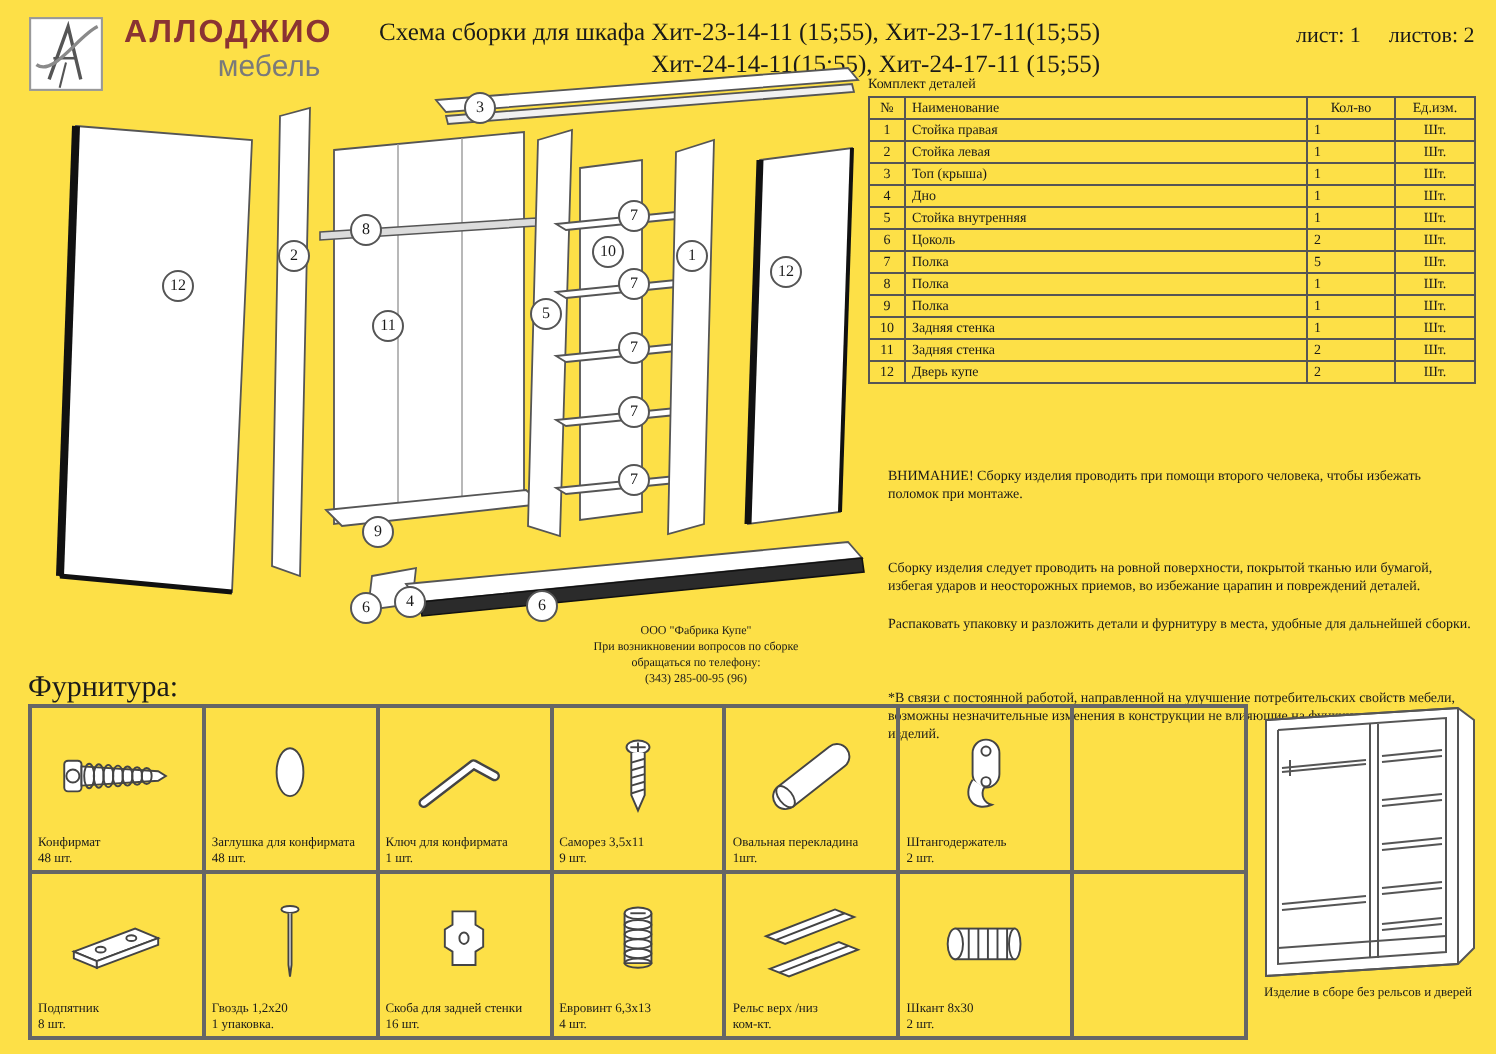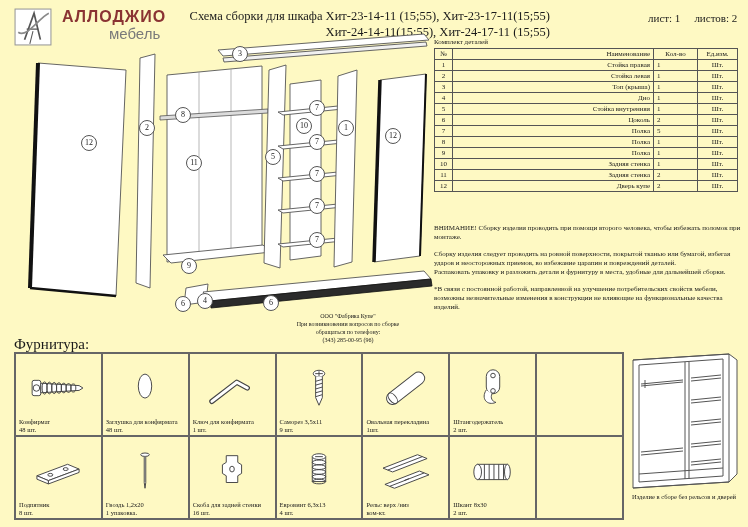--- a/index.html
+++ b/index.html
@@ -1,43 +1,43 @@
 <!DOCTYPE html>
 <html><head>
 <meta charset="utf-8">
 <style>
   * { margin:0; padding:0; box-sizing:border-box; }
   html,body { background:#e8e8e8; }
   body { font-family:"Liberation Serif", serif; color:#1a1a1a; }
   #page {
-    position:relative; width:748px; height:527px; background:#fef9c3;
+    position:relative; width:748px; height:527px; background:#fde047;
     overflow:hidden; margin:0 auto;
   }
   
   .logo { position:absolute; left:14px; top:8px; display:flex; align-items:flex-start; }
   .logo-icon { width:38px; height:38px; }
   .logo-text { margin-left:10px; font-family:"Liberation Sans", sans-serif; }
   .brand { font-size:16px; font-weight:bold; letter-spacing:1px; color:#8a3333; line-height:18px; }
   .brand-sub { font-size:15px; color:#7a7a7a; text-align:right; padding-right:6px; line-height:16px; }
   .title { position:absolute; left:178px; top:8px; width:372px; text-align:right;
            font-size:12.5px; line-height:16px; }
   .sheet-info { position:absolute; left:648px; top:12px; width:115px; font-size:11px; display:flex; gap:14px; }
   
   .parts { position:absolute; left:434px; top:38px; width:304px; }
   .parts-caption { font-size:7px; margin-bottom:2px; }
   table.parts-tbl { border-collapse:collapse; width:100%; }
   .parts-tbl th, .parts-tbl td { border:1px solid #555; font-size:7px; font-weight:normal;
     padding:1px 3px; height:11px; line-height:8px; }
   .c-num  { width:18px; text-align:center; }
-  .c-name { text-align:right; }
+  .c-name { text-align:left; }
   .c-qty  { width:44px; }
   .c-unit { width:40px; text-align:center; }
   
   .notes { position:absolute; left:434px; top:224px; width:312px; font-size:7px; line-height:9px; }
-  .notes p { margin:0; }
+  .notes p { margin:10px; }
   .notes .gap { height:8px; }
   
   .diagram { position:absolute; left:15px; top:30px; width:420px; height:320px; }
   .callout { position:absolute; width:16px; height:16px; border:1px solid #555; border-radius:50%;
     background:#fff; font-size:8px; line-height:14px; text-align:center; }
   .contact { position:absolute; left:270px; top:312px; width:156px; text-align:center;
     font-size:6px; line-height:8px; }
   
   .hw-title { position:absolute; left:14px; top:336px; font-size:15px; }
   .hw-grid { position:absolute; left:14px; top:352px; width:610px; height:168px;

